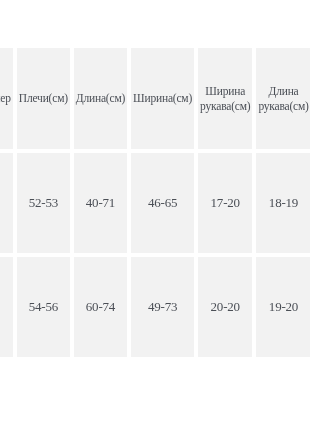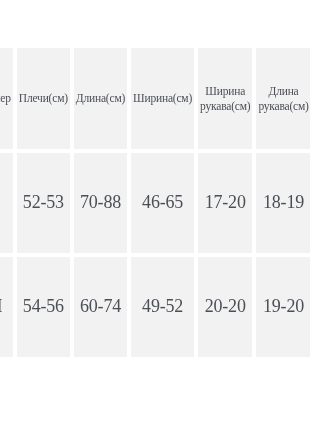--- a/index.html
+++ b/index.html
@@ -57,21 +57,21 @@
   .col-sleevel { width: 60px; }
 
   thead th {
     height: 101px;
     font-size: 11.5px;
     color: #53575e;
   }
 
   tbody td {
     height: 100px;
-    font-size: 18px;
+    font-size: 13px;
     color: #4a4e55;
   }
 
   .hdr-two-line { white-space: normal; }
   .hdr-one-line { white-space: nowrap; }
 </style>
 </head>
 <body>
 
 <div id="size-table-viewport">
@@ -101,29 +101,29 @@
           <span>Длина</span><br>
           <span>рукава(см)</span>
         </th>
       </tr>
     </thead>
 
     <tbody>
       <tr>
         <td>S</td>
         <td>52-53</td>
-        <td>70-88</td>
+        <td>40-71</td>
         <td>46-65</td>
         <td>17-20</td>
         <td>18-19</td>
       </tr>
       <tr>
         <td>M</td>
         <td>54-56</td>
         <td>60-74</td>
-        <td>49-52</td>
+        <td>49-73</td>
         <td>20-20</td>
         <td>19-20</td>
       </tr>
     </tbody>
 
   </table>
 </div>
 
 </body></html>

